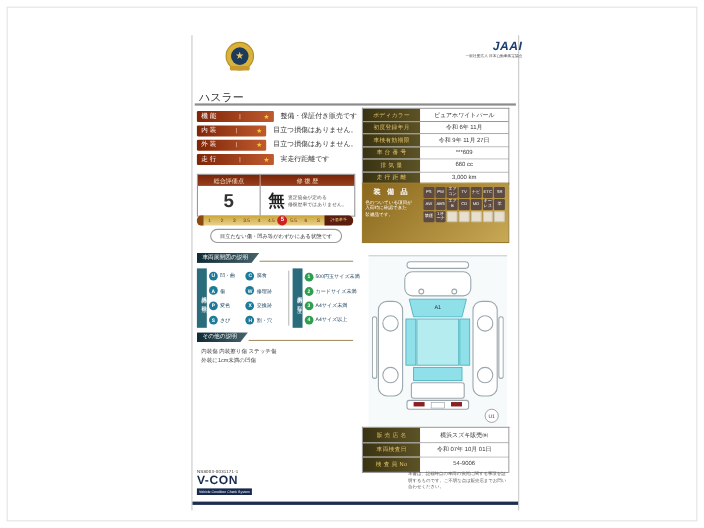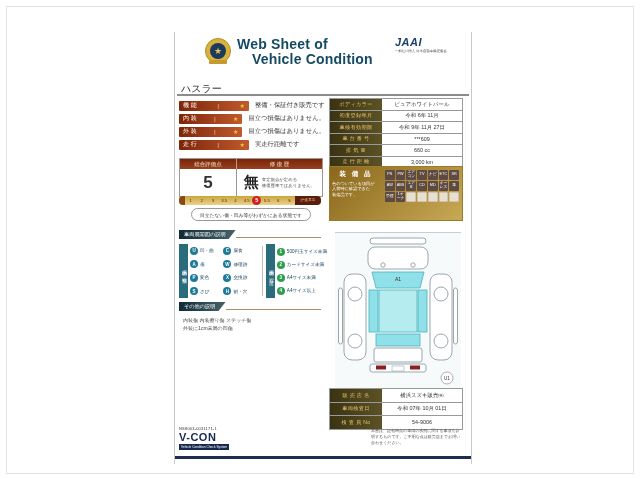--- a/index.html
+++ b/index.html
@@ -13,21 +13,21 @@
   
   .emblem{left:30px;top:6px;width:26px;height:26px}
   .emblem .outer{width:24px;height:24px;border-radius:50%;background:#d8b23c;border:1px solid #b28e22;
                  display:flex;align-items:center;justify-content:center}
   .emblem .inner{width:16px;height:16px;border-radius:50%;background:#1b3a5c;color:#e8c35a;
                  display:flex;align-items:center;justify-content:center;font-size:9px;line-height:1}
   .emblem .ribbon{position:absolute;left:4px;top:22px;width:18px;height:4px;background:#c79a2e;border-radius:1px}
   .titleblock{left:62px;top:5px;color:#134a63;font-weight:bold;line-height:1.1}
   .title1{font-size:14px;letter-spacing:.2px}
   .title2{font-size:14px;margin-left:15px;letter-spacing:.2px}
-  .jaaiblock{left:220px;top:4px;width:60px;text-align:left}
+  .jaaiblock{left:240px;top:4px;width:60px;text-align:right}
   .jaai{font-size:11px;font-weight:900;font-style:italic;color:#1b3e6e;letter-spacing:.5px}
   .jaaisub{font-size:3.4px;color:#444;margin-top:1px;white-space:nowrap}
 
   .model{left:6px;top:50px;font-size:10px;color:#333}
   .modelline{left:2px;top:62px;width:292px;height:2px;background:#8c8c8c}
 
   
   .rrow{left:4px;height:11px;display:flex;align-items:center;width:146px}
   .rlabel{width:62px;height:10px;background:linear-gradient(90deg,#7e2508,#c05a2e);color:#fff;
           display:flex;align-items:center;justify-content:space-between;padding:0 4px;
@@ -121,24 +121,20 @@
 
 <div class="frame"></div>
 
 <div class="doc">
 
   <div class="abs emblem">
     <div class="outer">
         <div class="inner">★</div>
       </div>
     <div class="ribbon"></div>
-  </div>
-  <div class="abs titleblock">
-    <div class="title1">Web Sheet of</div>
-    <div class="title2">Vehicle Condition</div>
   </div>
   <div class="abs jaaiblock">
     <div class="jaai">JAAI</div>
     <div class="jaaisub">一般社団法人 日本自動車鑑定協会</div>
   </div>
 
   <div class="abs model">ハスラー</div>
   <div class="abs modelline"></div>
 
   <div class="abs rrow" style="top:68px">

